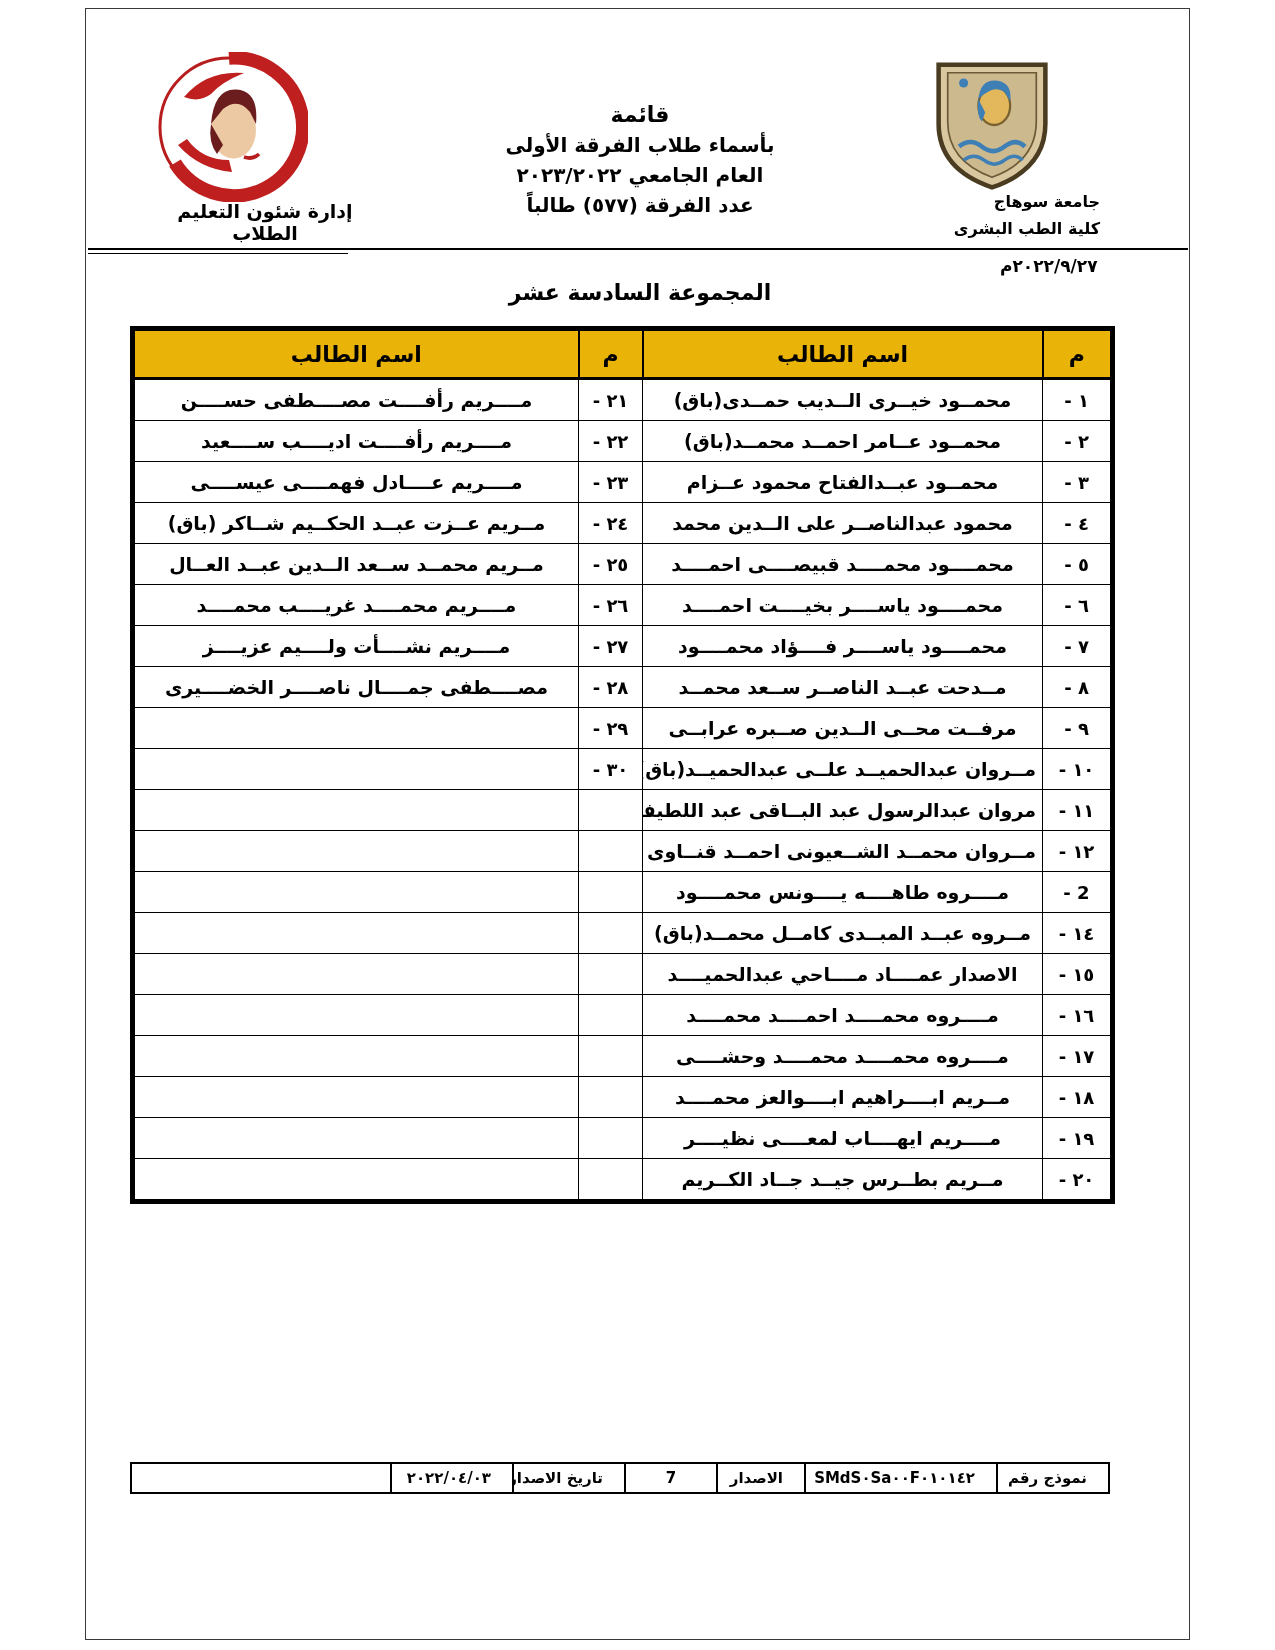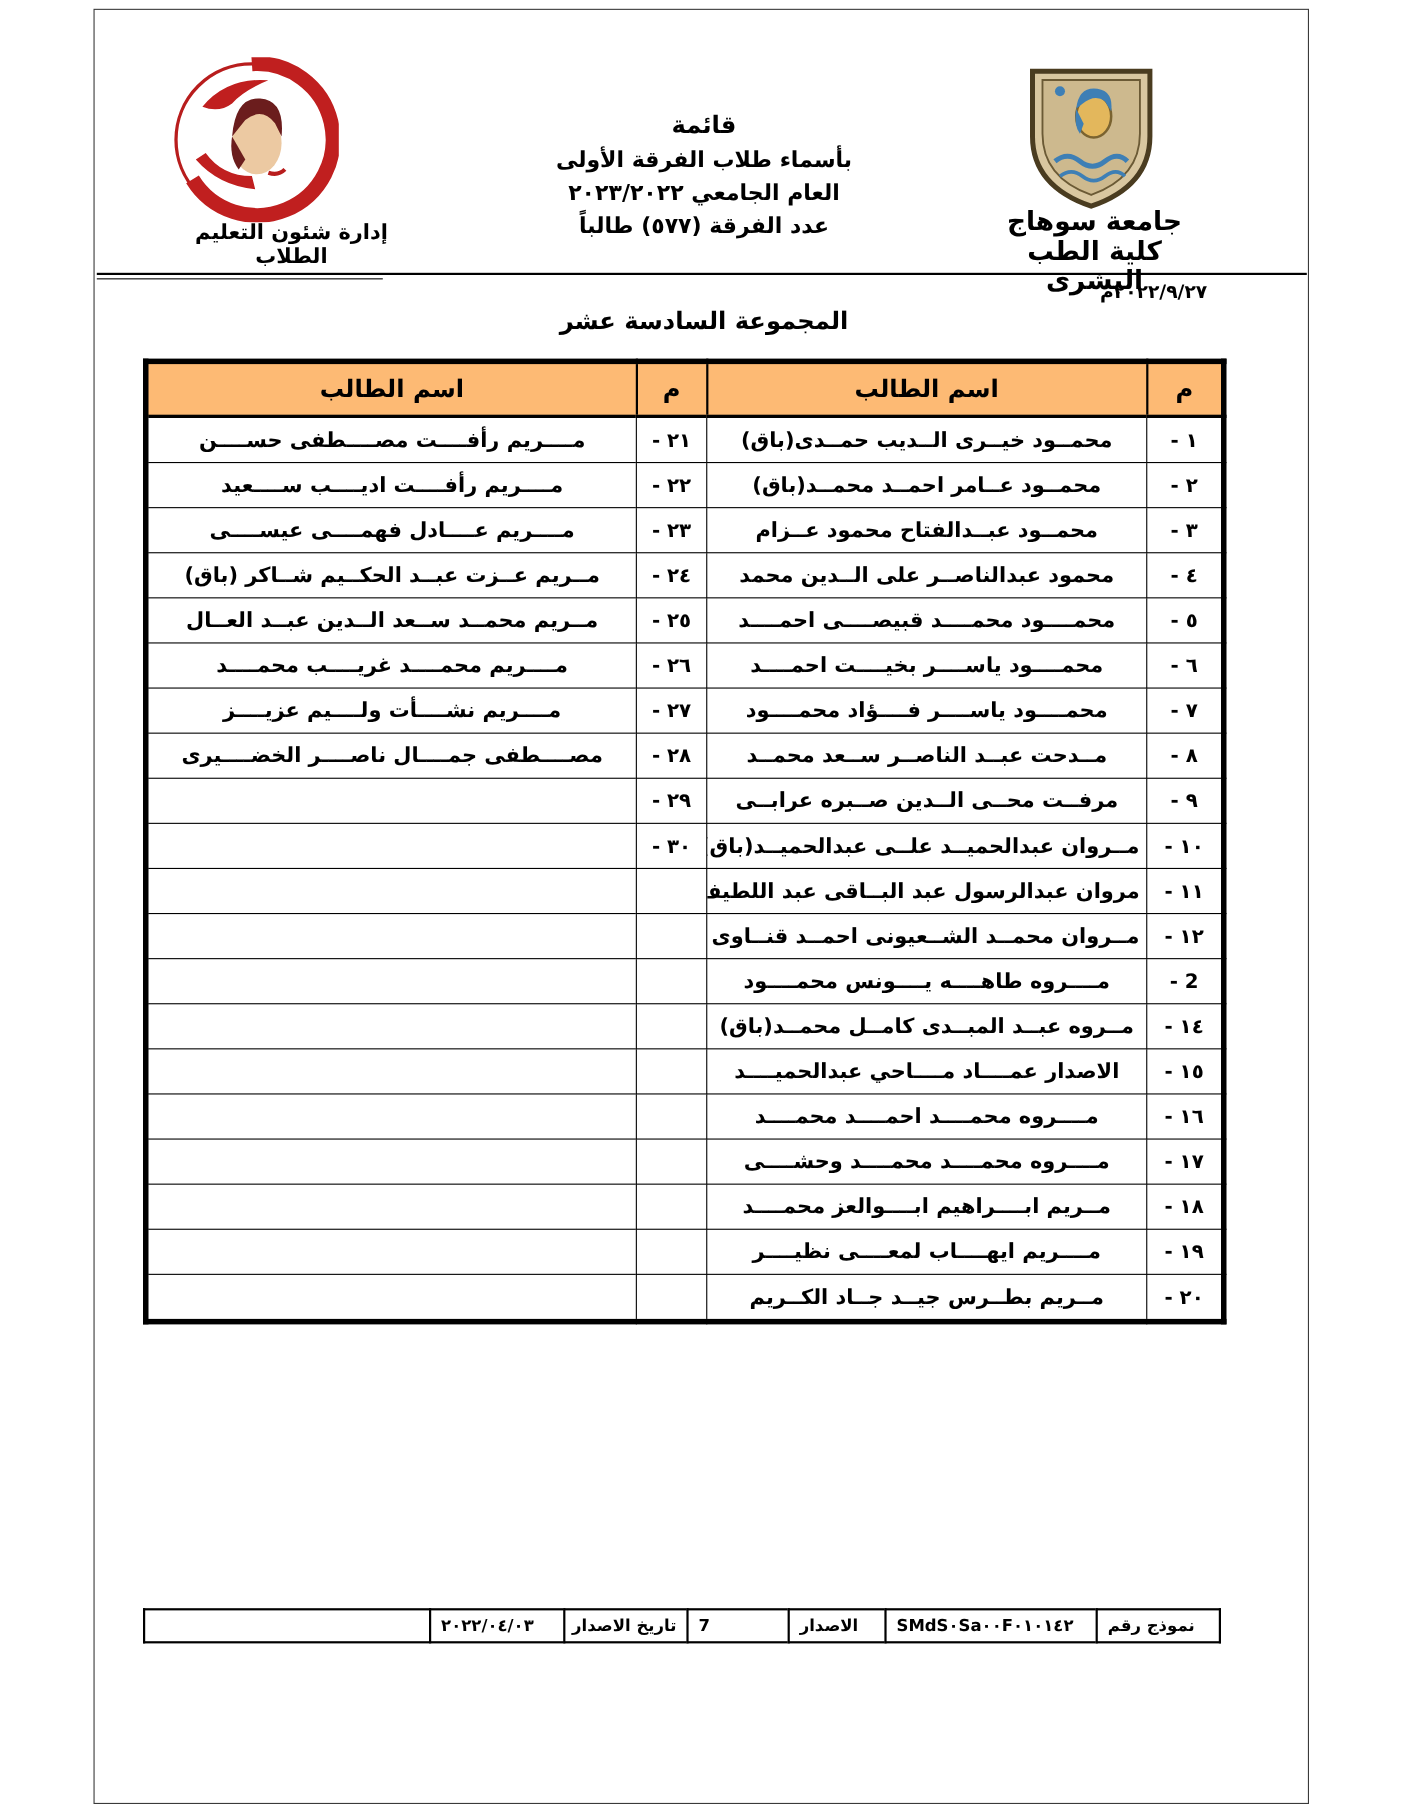--- a/index.html
+++ b/index.html
@@ -21,22 +21,22 @@
   .center-block{
     position:absolute;left:440px;top:100px;width:400px;text-align:center;
     font-weight:bold;
   }
   .center-block .l1{font-size:22px;line-height:30px;}
   .center-block .l2{font-size:20px;line-height:30px;}
   .center-block .l3{font-size:20px;line-height:30px;}
   .center-block .l4{font-size:20px;line-height:30px;}
   .logo-right{position:absolute;left:928px;top:58px;width:128px;height:134px;}
   .univ-text{
-    position:absolute;left:890px;top:188px;width:210px;text-align:center;
-    font-size:24px;font-weight:bold;line-height:27px;
+    position:absolute;left:890px;top:188px;width:210px;text-align:right;
+    font-size:16px;font-weight:bold;line-height:27px;
   }
   .header-rule{
     position:absolute;left:88px;top:248px;width:1100px;height:0;
     border-top:2.5px solid #000;
   }
   .header-rule2{
     position:absolute;left:88px;top:253px;width:260px;height:0;
     border-top:1.5px solid #000;
   }
   .date-line{
@@ -49,42 +49,42 @@
   }
   
   table.students{
     position:absolute;left:130px;top:326px;width:980px;
     border-collapse:collapse;table-layout:fixed;
     border:5px solid #000;
   }
   table.students th{
     border:2px solid #000;border-bottom:3.5px solid #000;
     height:46px;font-size:22px;font-weight:bold;text-align:center;
-    background:#fdba74;padding:0;
+    background:#eab308;padding:0;
   }
   table.students td{
     border:1.8px solid #000;height:40px;padding:0 6px;background:#fff;
     vertical-align:middle;
   }
   td.c-num{
     font-size:18px;font-weight:bold;text-align:center;white-space:nowrap;
     padding:0 2px;
   }
   td.c-name{
     font-size:19px;font-weight:bold;text-align:center;white-space:nowrap;
     overflow:hidden;
   }
   
   table.footer-strip{
     position:absolute;left:130px;top:1462px;width:980px;
     border-collapse:collapse;table-layout:fixed;border:2px solid #000;
   }
   table.footer-strip td{
-    border:2px solid #000;height:28px;text-align:left;
-    font-size:15px;font-weight:bold;padding:0 9px;white-space:nowrap;
+    border:2px solid #000;height:28px;text-align:center;
+    font-size:15px;font-weight:bold;padding:0 21px;white-space:nowrap;
     overflow:hidden;
   }
   .ltr{direction:ltr;unicode-bidi:isolate;}
 </style>
 </head>
 <body>
 
 <div class="scan-frame"></div>
 
 <div class="logo-left">

